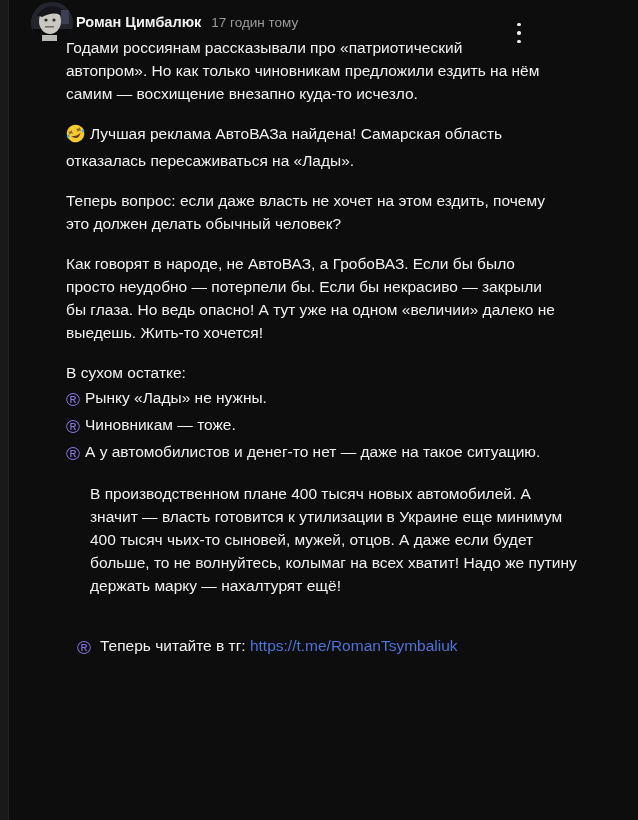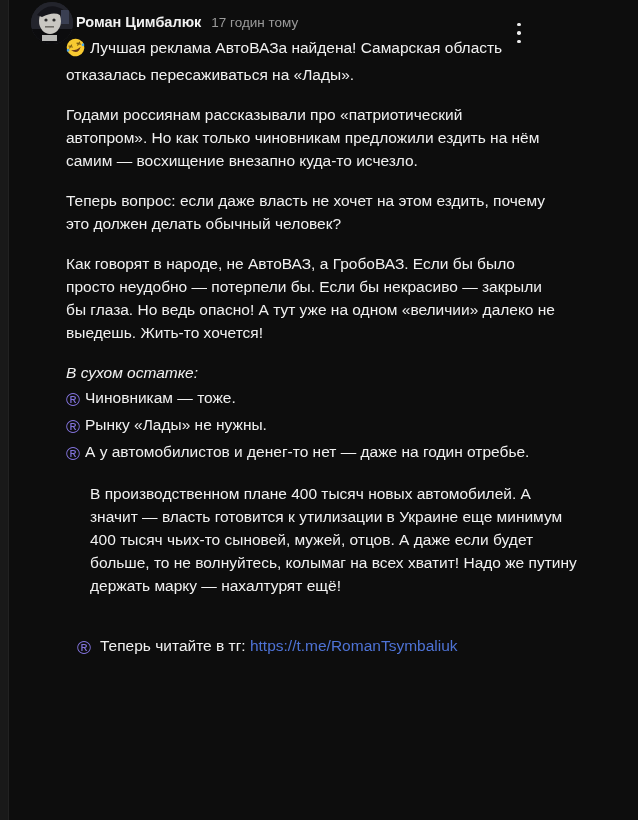--- a/index.html
+++ b/index.html
@@ -35,21 +35,21 @@
     position:absolute;left:0;top:0;width:638px;
     padding:36px 14px 0 66px;box-sizing:border-box;
   }
   .p{
     margin:0 0 17px 0;
     font-size:15.5px;line-height:23px;
     white-space:pre-line;
     color:#f1f1f1;
   }
   .emoji{display:inline-block;vertical-align:-4px;margin-right:5px;}
-  .summary-intro{margin-bottom:0;font-style:italic;}
+  .summary-intro{margin-bottom:0;}
   .reg-list{margin:0 0 17px 0;}
   .reg-row{font-size:15.5px;line-height:27px;white-space:nowrap;}
   .reg{
     color:#8273dc;font-size:19px;line-height:1;
     vertical-align:-2.5px;margin-right:5px;
   }
   .p-last{margin-bottom:35px;margin-left:24px;}
   .footer-line{margin:0 0 23px 0;font-size:15.5px;line-height:27px;padding-left:11px;}
   .footer-line .reg{margin-right:9px;}
   .footer-block{margin:0;}
@@ -83,48 +83,48 @@
   </div>
 
   <button class="kebab" aria-label="options">
     <i></i>
       <i></i>
       <i></i>
   </button>
 
   <div class="body">
 
+    <p class="p">Годами россиянам рассказывали про «патриотический
+автопром». Но как только чиновникам предложили ездить на нём
+самим — восхищение внезапно куда-то исчезло.</p>
+
     <p class="p"><span class="emoji"><svg width="19" height="19" viewBox="0 0 20 20" style="transform:rotate(-20deg)" xmlns="http://www.w3.org/2000/svg">
         <circle cx="10" cy="10" r="9.3" fill="#f8ca31"></circle>
         <path d="M4 6.2 L7 8.4 M7 6.2 L4 8.4" stroke="#7a5b12" stroke-width="1.2" stroke-linecap="round"></path>
         <path d="M13 6.2 L16 8.4 M16 6.2 L13 8.4" stroke="#7a5b12" stroke-width="1.2" stroke-linecap="round"></path>
         <path d="M4.6 11 Q10 18.5 15.4 11 Q10 13.4 4.6 11 Z" fill="#66351a"></path>
         <circle cx="1.6" cy="10" r="1.5" fill="#44a4e8"></circle>
         <circle cx="18.4" cy="10" r="1.5" fill="#44a4e8"></circle>
       </svg></span><span>Лучшая реклама АвтоВАЗа найдена! Самарская область
 отказалась пересаживаться на «Лады».</span></p>
-
-    <p class="p">Годами россиянам рассказывали про «патриотический
-автопром». Но как только чиновникам предложили ездить на нём
-самим — восхищение внезапно куда-то исчезло.</p>
 
     <p class="p">Теперь вопрос: если даже власть не хочет на этом ездить, почему
 это должен делать обычный человек?</p>
 
     <p class="p">Как говорят в народе, не АвтоВАЗ, а ГробоВАЗ. Если бы было
 просто неудобно — потерпели бы. Если бы некрасиво — закрыли
 бы глаза. Но ведь опасно! А тут уже на одном «величии» далеко не
 выедешь. Жить-то хочется!</p>
 
     <p class="p summary-intro">В сухом остатке:</p>
 
     <div class="reg-list">
+      <div class="reg-row"><span class="reg">®</span><span>Рынку «Лады» не нужны.</span></div>
       <div class="reg-row"><span class="reg">®</span><span>Чиновникам — тоже.</span></div>
-      <div class="reg-row"><span class="reg">®</span><span>Рынку «Лады» не нужны.</span></div>
-      <div class="reg-row"><span class="reg">®</span><span>А у автомобилистов и денег-то нет — даже на годин отребье.</span></div>
+      <div class="reg-row"><span class="reg">®</span><span>А у автомобилистов и денег-то нет — даже на такое ситуацию.</span></div>
     </div>
 
 
     <p class="p p-last">В производственном плане 400 тысяч новых автомобилей. А
 значит — власть готовится к утилизации в Украине еще минимум
 400 тысяч чьих-то сыновей, мужей, отцов. А даже если будет
 больше, то не волнуйтесь, колымаг на всех хватит! Надо же путину
 держать марку — нахалтурят ещё!</p>
 
     <p class="footer-line"><span class="reg">®</span><span>Теперь читайте в тг:</span> <a class="link">https://t.me/RomanTsymbaliuk</a></p>

